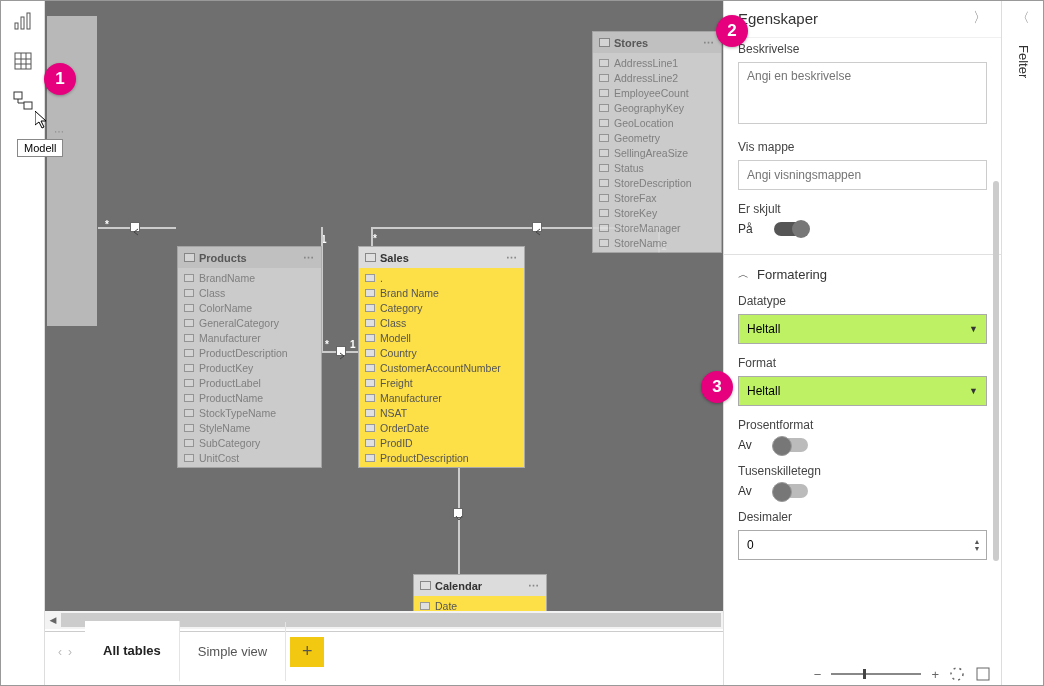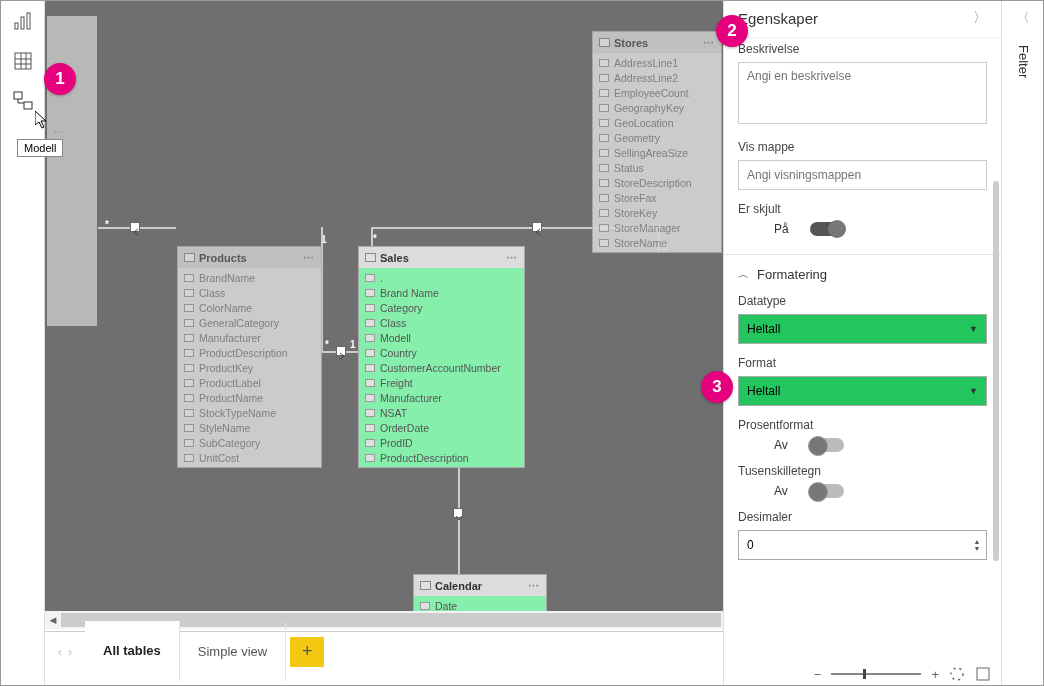--- a/index.html
+++ b/index.html
@@ -23,21 +23,21 @@
 
 
 .tbl { position: absolute; background: #d5d5d5; border: 1px solid #aaa; font-size: 11px; color: #4a4a4a; opacity: 0.9; }
 .tbl-hdr { background: #c9c9c9; padding: 4px 6px; display: flex; align-items: center; gap: 4px; font-weight: 600; color: #555; }
 .tbl-hdr .dots { margin-left: auto; color: #888; letter-spacing: 1px; }
 .tbl-body { padding: 2px 0; }
 .fld { padding: 1.5px 6px; display: flex; align-items: center; gap: 5px; color: #828282; font-size: 10.5px; }
 .fld-icon { width: 10px; height: 8px; border: 1px solid #999; background: #e0e0e0; flex-shrink: 0; }
 .tbl-icon { width: 11px; height: 9px; border: 1px solid #888; background: #e0e0e0; display: inline-block; }
 
-.tbl.active { opacity: 1; background: #86efac; }
+.tbl.active { opacity: 1; background: #fde047; }
 .tbl.active .tbl-hdr { background: #dcdcdc; color: #333; }
 .tbl.active .fld { color: #555; }
 
 
 .rel-line { position: absolute; background: #ccc; }
 .rel-v { width: 2px; }
 .rel-h { height: 2px; }
 .rel-arrow { position: absolute; width: 10px; height: 10px; background: #fff; border: 1px solid #666; }
 .rel-card { position: absolute; font-size: 10px; color: #fff; font-weight: bold; }
 
@@ -57,29 +57,29 @@
 
 .props { position: absolute; left: 722px; top: 0; width: 278px; height: 686px; background: #fff; border-left: 1px solid #ddd; padding: 0; overflow: hidden; }
 .props-hdr { padding: 8px 14px 10px; font-size: 15px; color: #333; display: flex; align-items: center; border-bottom: 1px solid #f0f0f0; gap: 16px; }
 .props-hdr .chev { margin-left: auto; color: #888; font-size: 14px; }
 .props-body { padding: 0 14px 8px; height: 590px; overflow-y: auto; position: relative; }
 .lbl { font-size: 12px; color: #444; margin: 12px 0 6px; }
 .lbl.cut { margin-top: 4px; }
 .txt-area { width: 100%; height: 62px; border: 1px solid #ccc; padding: 6px 8px; font-size: 12px; color: #999; resize: none; }
 .txt-input { width: 100%; height: 30px; border: 1px solid #ccc; padding: 4px 8px; font-size: 12px; color: #000000; }
 .toggle-row { display: flex; align-items: center; gap: 14px; margin-top: 6px; }
-.toggle-state { font-size: 12px; color: #333; width: 22px; margin-left: 36px; }
+.toggle-state { font-size: 12px; color: #333; width: 22px; }
 .toggle { width: 34px; height: 14px; border-radius: 8px; background: #555; position: relative; }
 .toggle.on::after { content: ""; position: absolute; right: -2px; top: -2px; width: 18px; height: 18px; border-radius: 50%; background: #777; }
 .toggle.off { background: #bbb; }
 .toggle.off::after { content: ""; position: absolute; left: -2px; top: -2px; width: 18px; height: 18px; border-radius: 50%; background: #777; border: 1px solid #999; }
 .section-div { border-top: 1px solid #e0e0e0; margin: 18px -14px 0; padding: 12px 14px 0; }
 .section-title { font-size: 13px; color: #333; display: flex; align-items: center; gap: 8px; }
 .section-title .caret { font-size: 11px; }
-.select { width: 100%; height: 30px; border: 1px solid #aaa; padding: 4px 8px; font-size: 12px; background: #22c55e; display: flex; align-items: center; justify-content: space-between; cursor: pointer; }
+.select { width: 100%; height: 30px; border: 1px solid #aaa; padding: 4px 8px; font-size: 12px; background: #bef264; display: flex; align-items: center; justify-content: space-between; cursor: pointer; }
 .select .dd { font-size: 9px; color: #333; }
 .spinner { width: 100%; height: 30px; border: 1px solid #aaa; display: flex; align-items: center; }
 .spinner input { border: none; flex: 1; padding: 4px 8px; font-size: 12px; outline: none; }
 .spinner .arrows { width: 18px; display: flex; flex-direction: column; font-size: 7px; color: #555; text-align: center; line-height: 7px; padding: 2px 0; }
 .vscroll-thumb { position: absolute; right: 2px; top: 180px; width: 6px; height: 380px; background: #ccc; border-radius: 3px; }
 
 
 .zoom-bar { position: absolute; left: 722px; top: 660px; width: 278px; height: 26px; background: #fff; display: flex; align-items: center; justify-content: flex-end; gap: 10px; padding-right: 10px; border-left: 1px solid #ddd; font-size: 13px; color: #666; }
 .zoom-slider { width: 90px; height: 2px; background: #888; position: relative; }
 .zoom-slider .knob { position: absolute; left: 32px; top: -4px; width: 3px; height: 10px; background: #444; }

